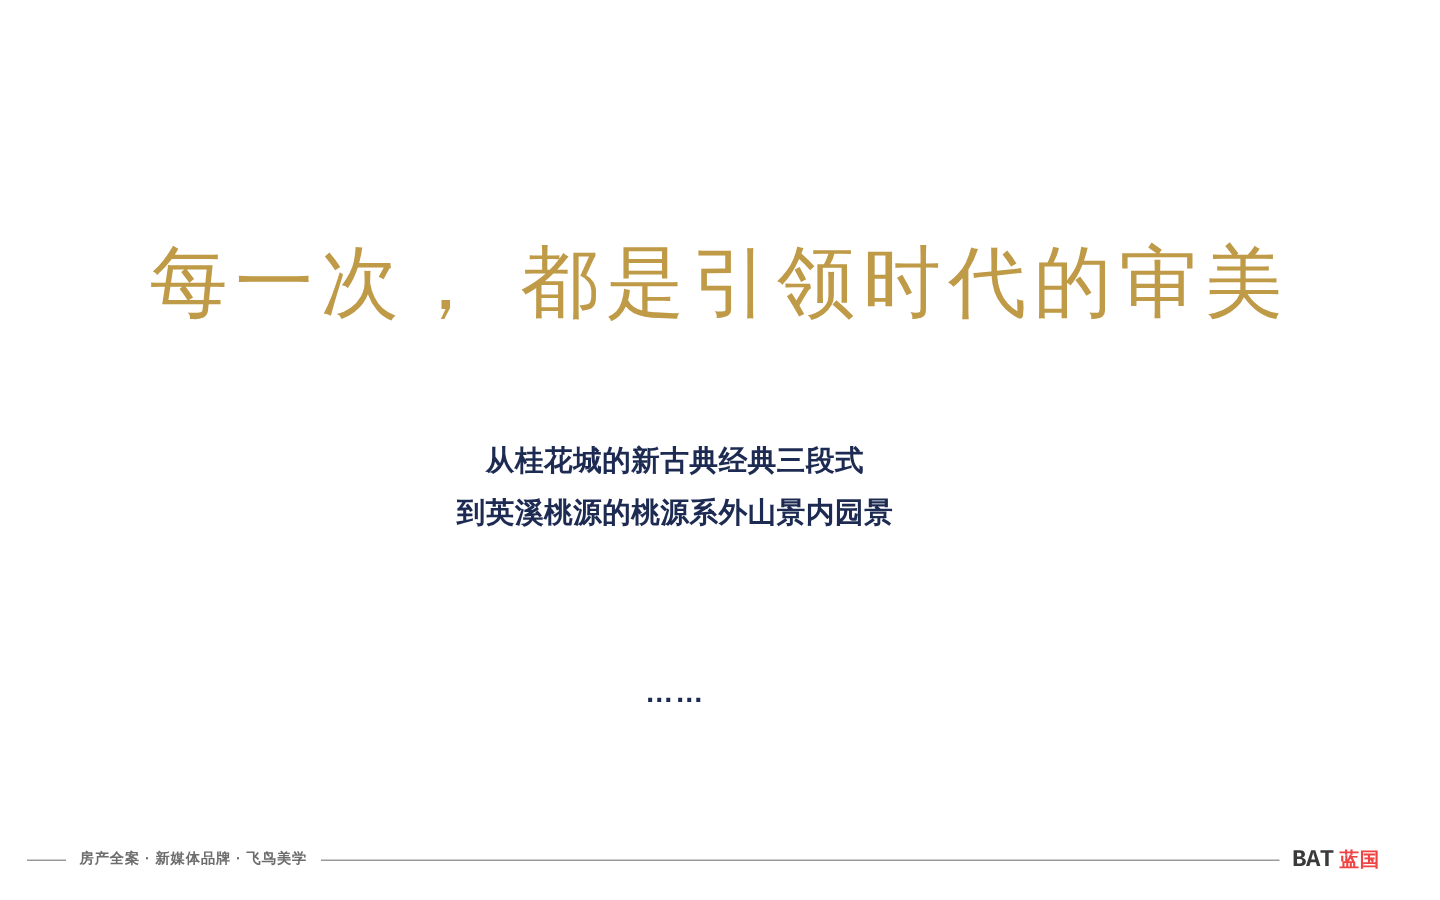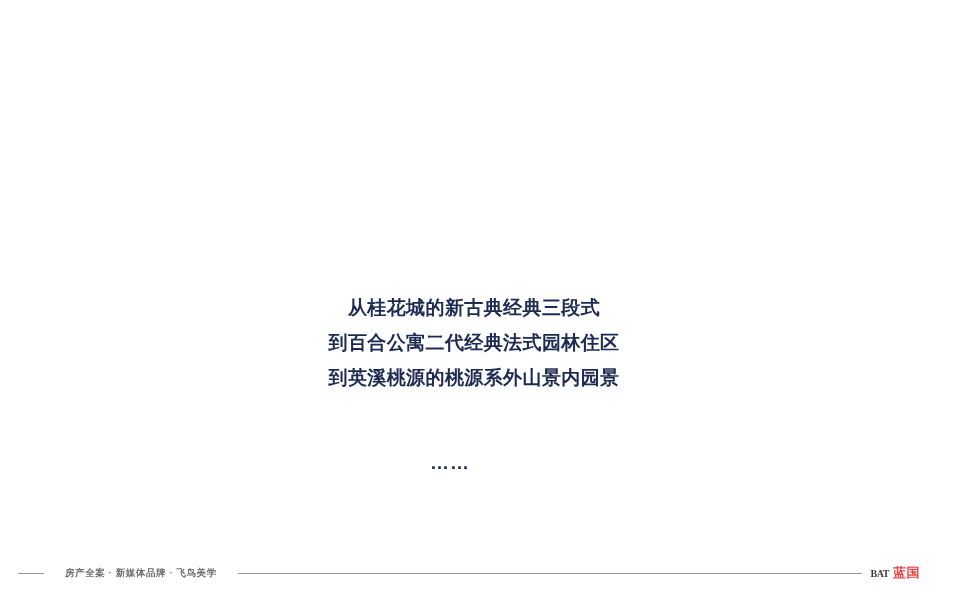--- a/index.html
+++ b/index.html
@@ -40,21 +40,20 @@
     font-family: "Liberation Sans", "DejaVu Sans", sans-serif;
   }
 
   
   .body-block {
     position: absolute;
     top: 290px;
     left: 0;
     width: 900px;
     text-align: center;
-    padding-left: 24px;
   }
   .body-line {
     color: #1d2b52;
     font-size: 19px;
     font-weight: 600;
     line-height: 35px;
     letter-spacing: 0.4px;
     white-space: pre;
   }
   .body-ellipsis {
@@ -83,21 +82,21 @@
     height: 1px;
     background: #9a9a9a;
   }
   .rule-lead {
     width: 26px;
     margin-left: 18px;
     flex: 0 0 auto;
   }
   .footer-tagline {
     flex: 0 0 auto;
-    margin: 0 21px;
+    margin: 0 9px;
     color: #6d6d6d;
     font-size: 9.5px;
     font-weight: 700;
     letter-spacing: 0.6px;
     white-space: pre;
     line-height: 12px;
   }
   .rule-long {
     flex: 1 1 auto;
     min-width: 10px;
@@ -105,42 +104,44 @@
   .brand {
     flex: 0 0 auto;
     margin-left: 8px;
     margin-right: 40px;
     display: flex;
     align-items: baseline;
     white-space: pre;
   }
   .brand-mark {
     color: #3a3a3a;
-    font-size: 10px;
+    font-size: 16px;
     font-weight: 700;
     letter-spacing: -0.4px;
-    font-family: Liberation Serif, serif;
+    font-family: Liberation Mono, monospace;
   }
   .brand-name {
     color: #ef4444;
     font-size: 13px;
     font-weight: 700;
     margin-left: 4px;
     letter-spacing: 0.5px;
   }
 </style>
 </head>
 <body>
 
 <div class="slide">
 
+  <div class="title-wrap">
+    <div class="slide-title">每一次， 都是引领时代的审美</div>
+  </div>
 
   <div class="body-block">
     <div class="body-line">从桂花城的新古典经典三段式</div>
-    <div class="body-line">到百合公寓二代经典法式园林住区</div>
     <div class="body-line">到英溪桃源的桃源系外山景内园景</div>
   </div>
 
   <div class="body-ellipsis">……</div>
 
   <div class="footer">
     <div class="rule rule-lead"></div>
     <div class="footer-tagline">房产全案 · 新媒体品牌 · 飞鸟美学</div>
     <div class="rule rule-long"></div>
     <div class="brand">

